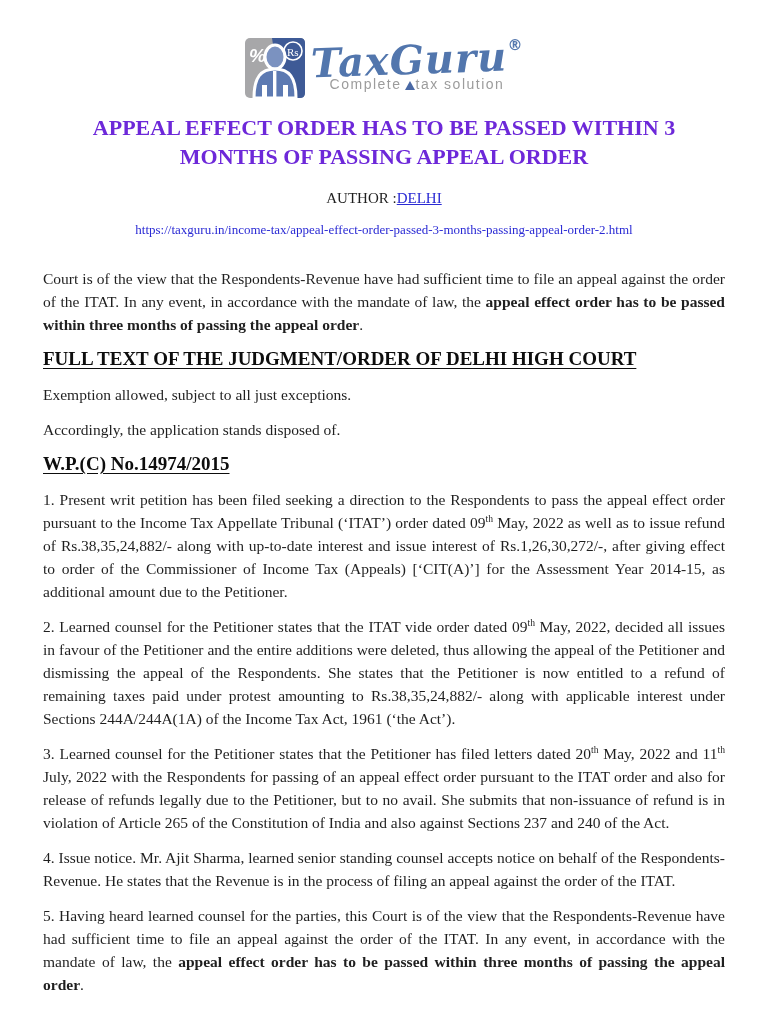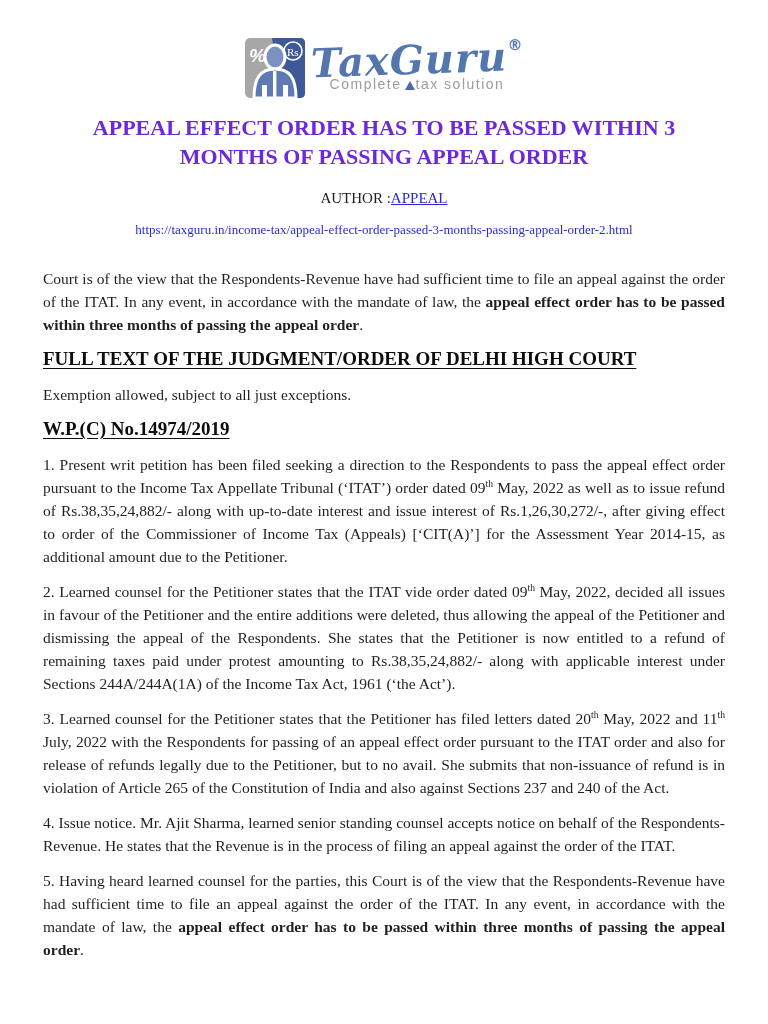--- a/index.html
+++ b/index.html
@@ -154,36 +154,37 @@
       </div>
       <div class="tagline">
         <span>Complete</span><span class="tri"></span><span>tax solution</span>
       </div>
     </div>
   </header>
 
   <h1 class="page-title">APPEAL EFFECT ORDER HAS TO BE PASSED WITHIN 3 MONTHS OF PASSING APPEAL ORDER</h1>
 
   <div class="author-line">
-    <span>AUTHOR :</span><a class="author-link">APPEAL</a>
+    <span>AUTHOR :</span><a class="author-link">DELHI</a>
   </div>
 
   <div class="url-line">
     <a class="url-link">https://taxguru.in/income-tax/appeal-effect-order-passed-3-months-passing-appeal-order-2.html</a>
   </div>
 
 
   <p class="body-para"><span>Court is of the view that the Respondents-Revenue have had sufficient time to file an appeal against the order of the ITAT. In any event, in accordance with the mandate of law, the </span><strong>appeal effect order has to be passed within three months of passing the appeal order</strong><span>.</span></p>
 
   <h3 class="sub-heading">FULL TEXT OF THE JUDGMENT/ORDER OF DELHI HIGH COURT</h3>
 
   <p class="body-para">Exemption allowed, subject to all just exceptions.</p>
 
+  <p class="body-para">Accordingly, the application stands disposed of.</p>
 
-  <h4 class="sub-heading">W.P.(C) No.14974/2019</h4>
+  <h4 class="sub-heading">W.P.(C) No.14974/2015</h4>
 
   <p class="body-para"><span>1. Present writ petition has been filed seeking a direction to the Respondents to pass the appeal effect order pursuant to the Income Tax Appellate Tribunal (‘ITAT’) order dated 09</span><sup class="ord">th</sup><span> May, 2022 as well as to issue refund of Rs.38,35,24,882/- along with up-to-date interest and issue interest of Rs.1,26,30,272/-, after giving effect to order of the Commissioner of Income Tax (Appeals) [‘CIT(A)’] for the Assessment Year 2014-15, as additional amount due to the Petitioner.</span></p>
 
   <p class="body-para"><span>2. Learned counsel for the Petitioner states that the ITAT vide order dated 09</span><sup class="ord">th</sup><span> May, 2022, decided all issues in favour of the Petitioner and the entire additions were deleted, thus allowing the appeal of the Petitioner and dismissing the appeal of the Respondents. She states that the Petitioner is now entitled to a refund of remaining taxes paid under protest amounting to Rs.38,35,24,882/- along with applicable interest under Sections 244A/244A(1A) of the Income Tax Act, 1961 (‘the Act’).</span></p>
 
   <p class="body-para"><span>3. Learned counsel for the Petitioner states that the Petitioner has filed letters dated 20</span><sup class="ord">th</sup><span> May, 2022 and 11</span><sup class="ord">th</sup><span> July, 2022 with the Respondents for passing of an appeal effect order pursuant to the ITAT order and also for release of refunds legally due to the Petitioner, but to no avail. She submits that non-issuance of refund is in violation of Article 265 of the Constitution of India and also against Sections 237 and 240 of the Act.</span></p>
 
   <p class="body-para">4. Issue notice. Mr. Ajit Sharma, learned senior standing counsel accepts notice on behalf of the Respondents-Revenue. He states that the Revenue is in the process of filing an appeal against the order of the ITAT.</p>
 
   <p class="body-para"><span>5. Having heard learned counsel for the parties, this Court is of the view that the Respondents-Revenue have had sufficient time to file an appeal against the order of the ITAT. In any event, in accordance with the mandate of law, the </span><strong>appeal effect order has to be passed within three months of passing the appeal order</strong><span>.</span></p>

